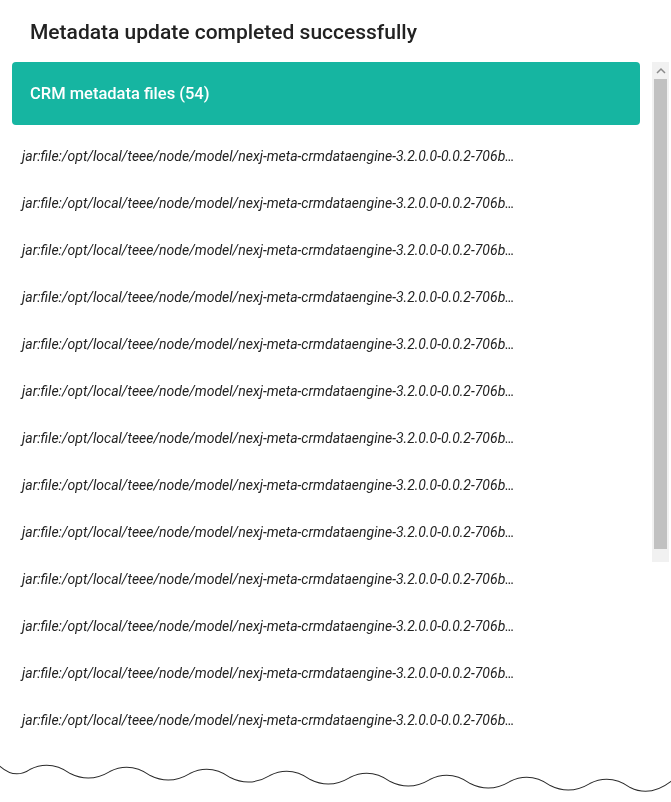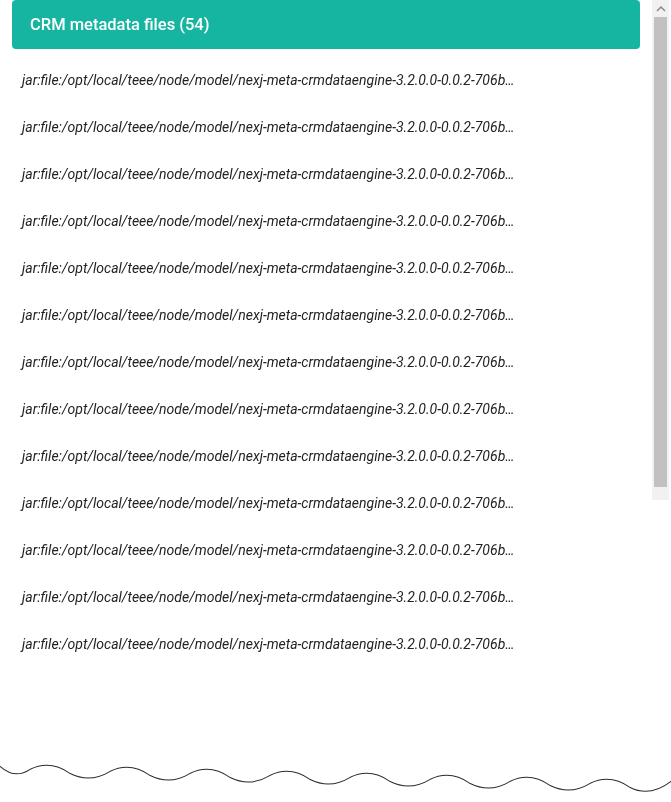--- a/index.html
+++ b/index.html
@@ -62,21 +62,21 @@
       left: 2px;
       width: 13px;
       height: 470px;
       background: #c1c1c1;
     }
     .section-header {
       background: #16b5a1;
       color: #fff;
       font-size: 16.5px;
       font-weight: 500;
-      padding: 15px 18px;
+      padding: 22px 18px;
       border-radius: 4px;
       margin-bottom: 8px;
     }
     .file-list {
       padding: 0 6px;
     }
     .file-item {
       font-size: 14px;
       color: #222;
       padding: 15px 4px;
@@ -92,20 +92,21 @@
       left: 0;
       width: 671px;
       height: 50px;
       pointer-events: none;
     }
   </style>
 </head>
 <body>
 
 <div class="container">
+  <h1 class="page-title">Metadata update completed successfully</h1>
 
   <div class="content-wrapper">
     <div class="content-area">
       <div class="section-header">CRM metadata files (54)</div>
       <div class="file-list">
         <div class="file-item">jar:file:/opt/local/teee/node/model/nexj-meta-crmdataengine-3.2.0.0-0.0.2-706b…</div>
         <div class="file-item">jar:file:/opt/local/teee/node/model/nexj-meta-crmdataengine-3.2.0.0-0.0.2-706b…</div>
         <div class="file-item">jar:file:/opt/local/teee/node/model/nexj-meta-crmdataengine-3.2.0.0-0.0.2-706b…</div>
         <div class="file-item">jar:file:/opt/local/teee/node/model/nexj-meta-crmdataengine-3.2.0.0-0.0.2-706b…</div>
         <div class="file-item">jar:file:/opt/local/teee/node/model/nexj-meta-crmdataengine-3.2.0.0-0.0.2-706b…</div>

